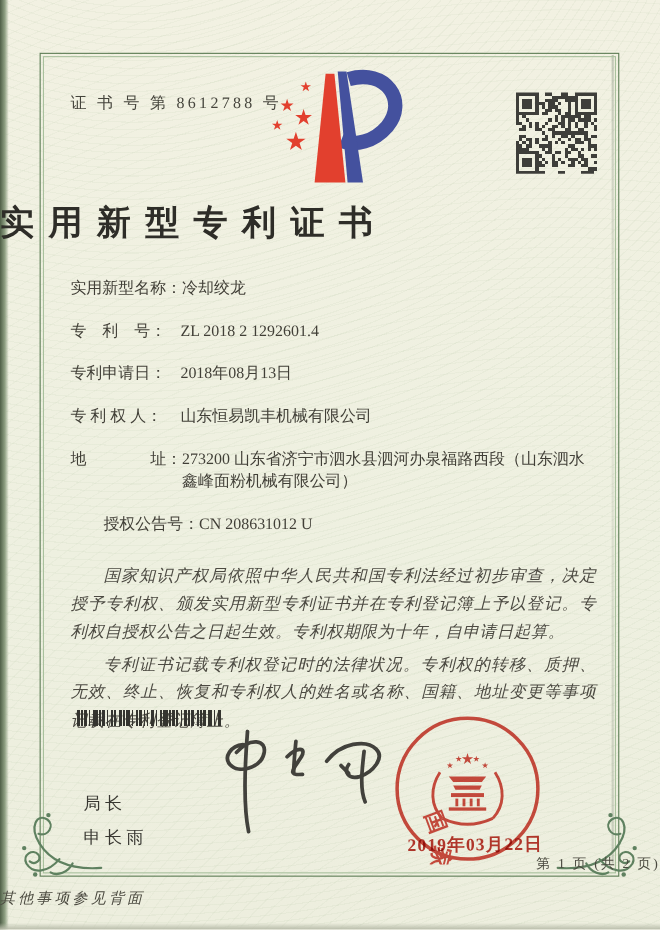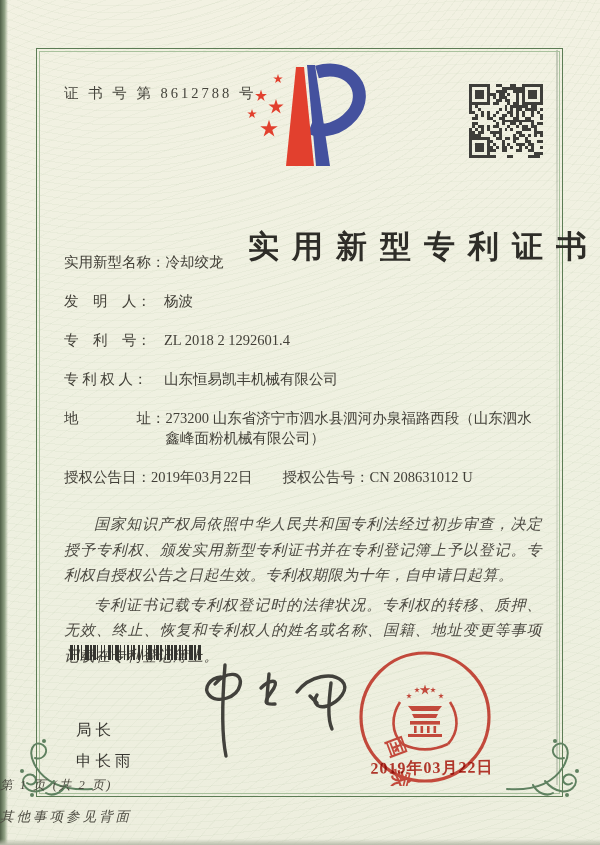--- a/index.html
+++ b/index.html
@@ -31,22 +31,22 @@
 
   .corner-flourish{position:absolute;bottom:40px;width:86px;height:86px;}
   .corner-flourish.left{left:8px;}
   .corner-flourish.right{right:9px;transform:scaleX(-1);}
 
   .cert-no{position:absolute;left:64px;top:84px;font-size:14.5px;letter-spacing:3px;color:#45443c;}
 
   .logo{position:absolute;left:231px;top:62px;width:140px;height:120px;}
   .qr{position:absolute;left:469px;top:84px;width:74px;height:74px;}
 
-  .title{position:absolute;left:0;right:0;top:182px;text-align:right;
-    font-size:31px;font-weight:bold;letter-spacing:13px;color:#2e2d28;margin-top:44px;}
+  .title{position:absolute;left:0;right:0;top:182px;text-align:left;
+    font-size:31px;font-weight:bold;letter-spacing:13px;color:#2e2d28;}
 
   .fields{position:absolute;left:64px;top:252px;width:478px;font-size:14.5px;color:#413f37;}
   .field-row{display:flex;margin-bottom:19px;line-height:20px;}
   .field-label{white-space:pre;flex:0 0 auto;min-width:100px;}
   .field-value{white-space:pre-wrap;max-width:378px;}
   .grant-row{display:flex;margin-top:9px;line-height:20px;}
   .grant-right{margin-left:30px;}
 
   .body-text{position:absolute;left:64px;top:512px;width:478px;
     font-size:15px;line-height:1.7;color:#4c4a42;font-style:italic;letter-spacing:.5px;}
@@ -57,22 +57,22 @@
   .issuer{position:absolute;left:76px;top:688px;font-size:15.5px;letter-spacing:4px;color:#383731;margin-top:32px;}
   .issuer .name{margin-top:10px;}
 
   .signature{position:absolute;left:163px;top:660px;width:210px;height:108px;}
 
   .seal{position:absolute;left:356px;top:648px;width:138px;height:138px;mix-blend-mode:multiply;opacity:.94;}
   .seal-date{position:absolute;left:348px;top:758px;width:168px;text-align:center;
     font-size:16px;letter-spacing:1px;color:#bf3a31;mix-blend-mode:multiply;
     font-weight:bold;transform:rotate(-.6deg);}
 
-  .page-no{position:absolute;left:0;right:0;top:777px;text-align:left;
-    font-size:12.5px;letter-spacing:2px;color:#4a493f;font-style:italic;}
+  .page-no{position:absolute;left:0;right:0;top:777px;text-align:right;
+    font-size:12.5px;letter-spacing:2px;color:#4a493f;}
   .back-note{position:absolute;left:0;right:0;top:808px;text-align:left;
     font-size:13.5px;letter-spacing:3px;color:#4c4b41;font-style:italic;}
 </style>
 </head>
 <body>
 
 <div class="page">
 
   <div class="edge-left"></div>
   <div class="edge-bottom"></div>
@@ -444,37 +444,36 @@
   </div>
 
   <div class="title">实用新型专利证书</div>
 
   <div class="fields">
     <div class="field-row">
       <span class="field-label">实用新型名称：</span>
       <span class="field-value">冷却绞龙</span>
     </div>
     <div class="field-row">
-      <span class="field-label">发　明　人：</span>
-      <span class="field-value">杨波</span>
+      <span class="field-label">专　利　号：</span>
+      <span class="field-value">ZL 2018 2 1292601.4</span>
     </div>
     <div class="field-row">
-      <span class="field-label">专　利　号：</span>
-      <span class="field-value">ZL 2018 2 1292601.4</span>
+      <span class="field-label">专利申请日：</span>
+      <span class="field-value">2018年08月13日</span>
     </div>
     <div class="field-row">
       <span class="field-label">专 利 权 人：</span>
       <span class="field-value">山东恒易凯丰机械有限公司</span>
     </div>
     <div class="field-row">
       <span class="field-label">地　　　　址：</span>
       <span class="field-value">273200 山东省济宁市泗水县泗河办泉福路西段（山东泗水鑫峰面粉机械有限公司）</span>
     </div>
     <div class="grant-row">
-      <span><span class="field-label" style="min-width:0">授权公告日：</span><span>2019年03月22日</span></span>
       <span class="grant-right"><span class="field-label" style="min-width:0">授权公告号：</span><span>CN 208631012 U</span></span>
     </div>
   </div>
 
   <div class="body-text">
     <p>国家知识产权局依照中华人民共和国专利法经过初步审查，决定授予专利权、颁发实用新型专利证书并在专利登记簿上予以登记。专利权自授权公告之日起生效。专利权期限为十年，自申请日起算。</p>
     <p>专利证书记载专利权登记时的法律状况。专利权的转移、质押、无效、终止、恢复和专利权人的姓名或名称、国籍、地址变更等事项记载在专利登记簿上。</p>
   </div>
 
   <div class="barcode">

